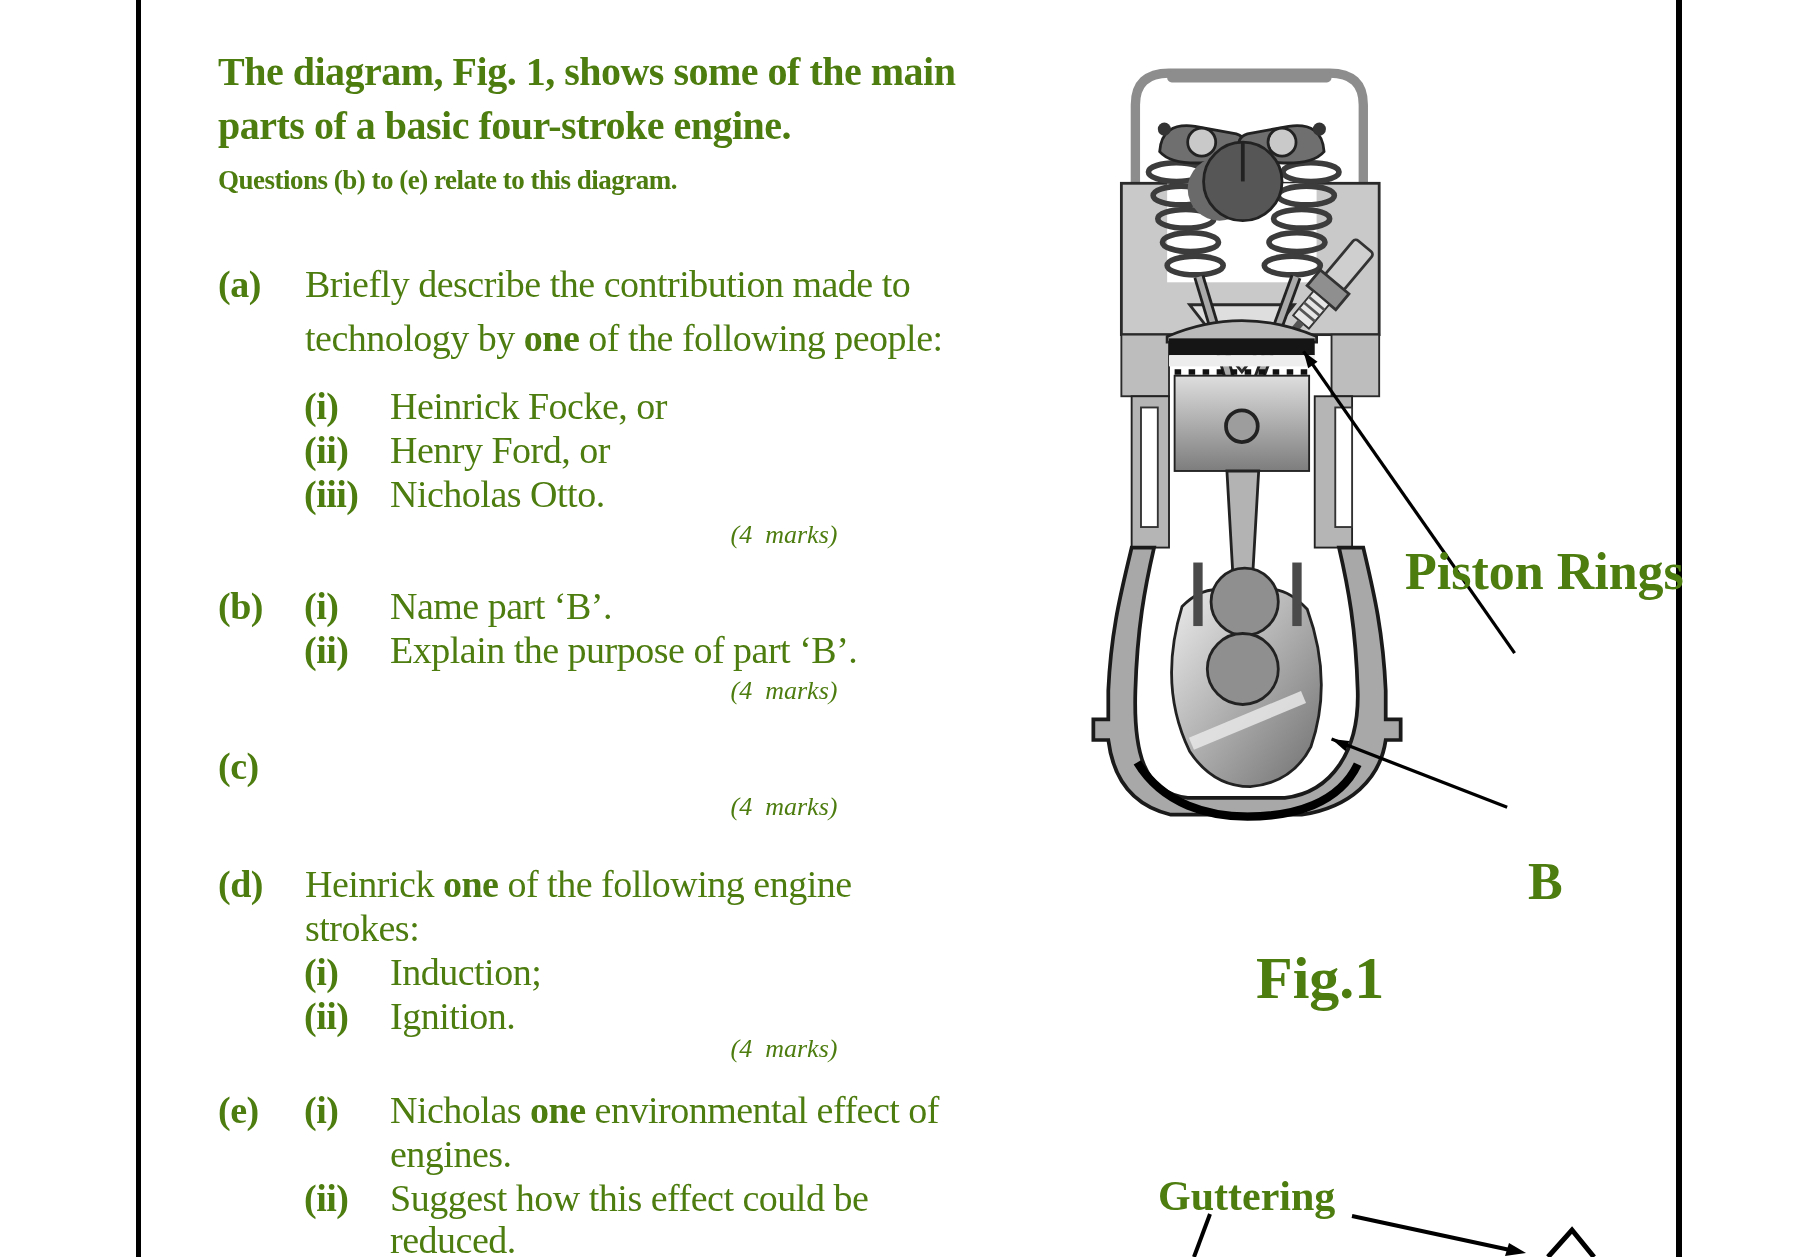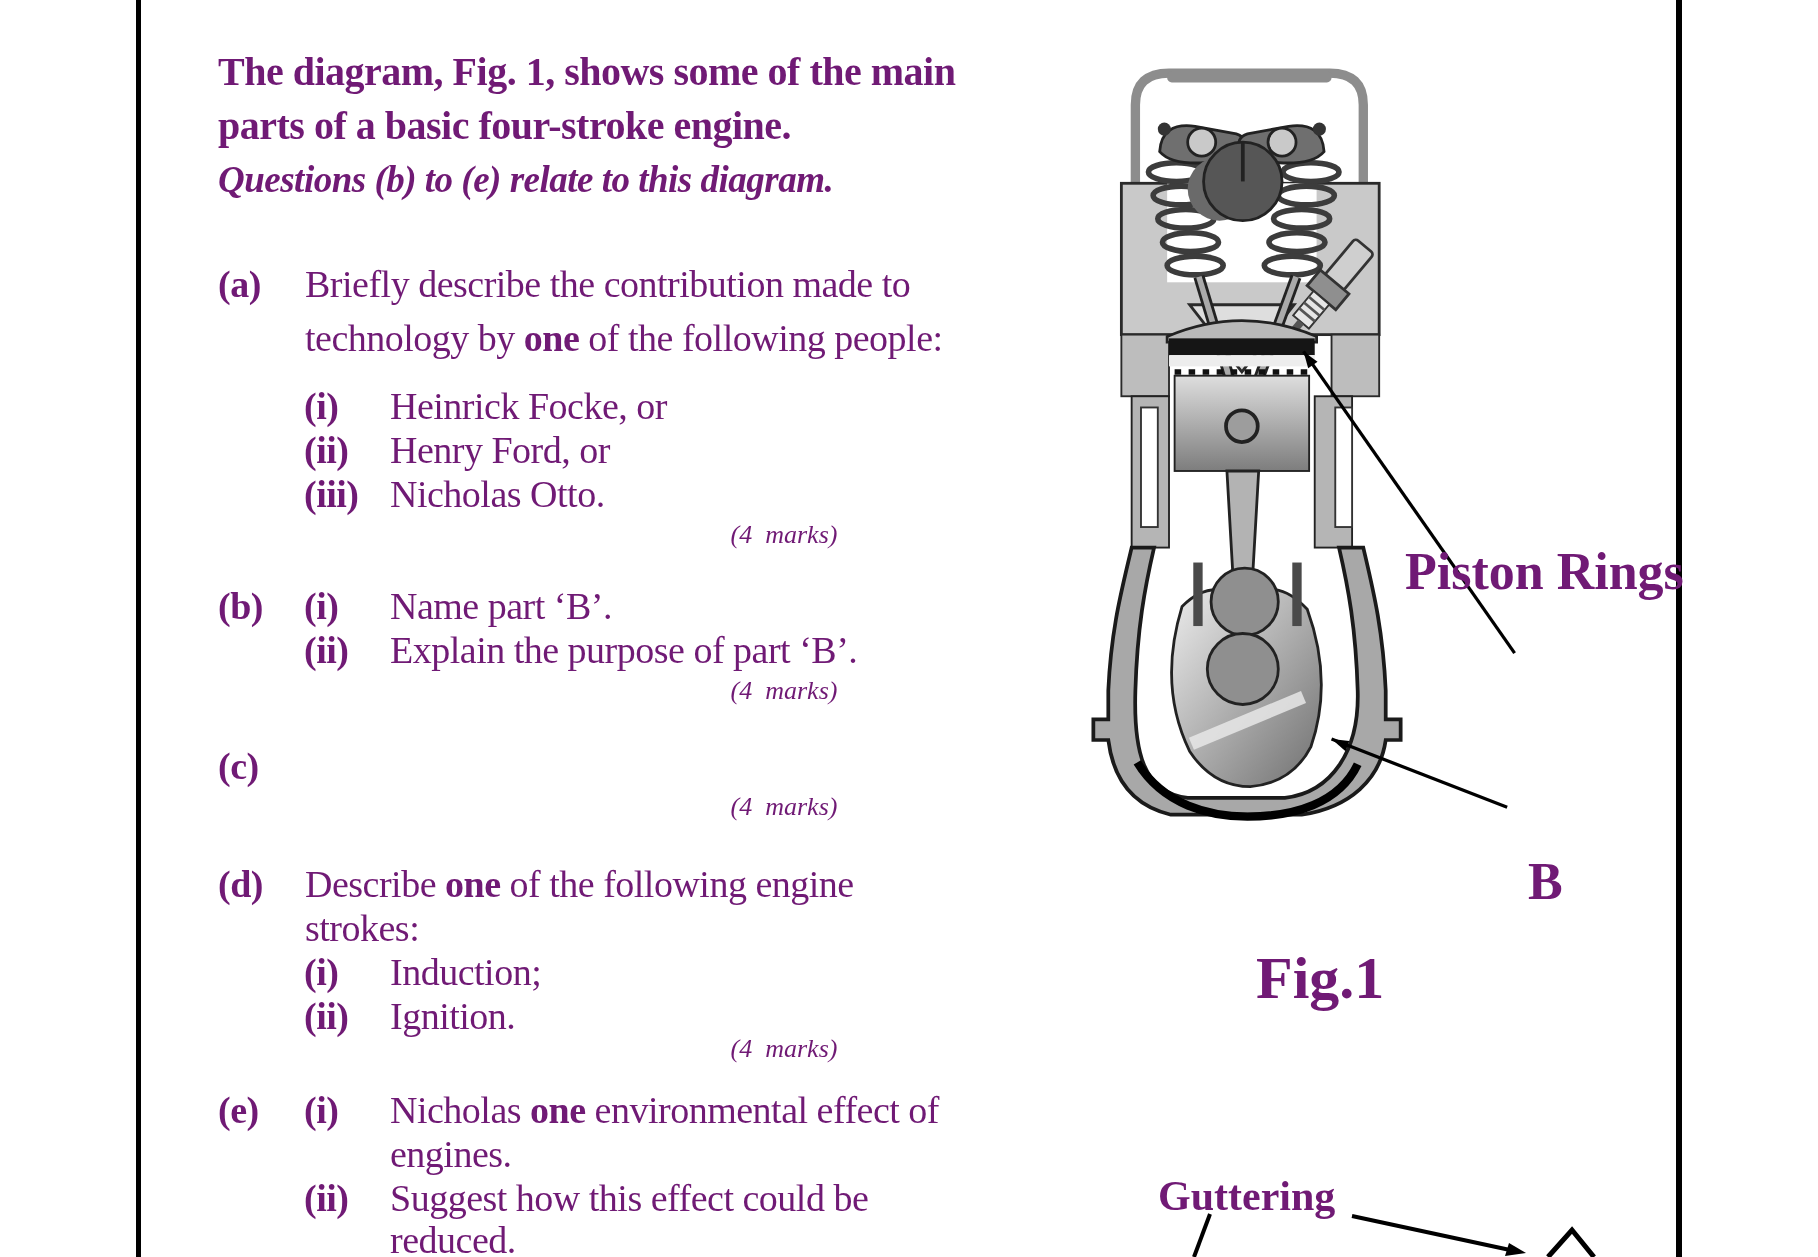--- a/index.html
+++ b/index.html
@@ -1,35 +1,35 @@
 <!DOCTYPE html>
 <html><head>
 <meta charset="utf-8">
 <style>
   html,body{margin:0;padding:0;background:#ffffff;}
   .page{
     position:relative;
     width:1818px;height:1257px;
     background:#ffffff;
     font-family:"Liberation Serif", serif;
-    color:#701a75;
+    color:#4d7c0f;
     overflow:hidden;
   }
   .rule{position:absolute;top:0;bottom:0;background:#000;}
   .rule-left{left:136px;width:5px;}
   .rule-right{left:1676px;width:6px;}
   .t{
     position:absolute;
     font-size:38px;
     line-height:46px;
     letter-spacing:-0.5px;
     white-space:pre;
   }
   .hdr{font-weight:bold;font-size:40px;}
-  .hdr-italic{font-weight:bold;font-style:italic;font-size:37px;}
+  .hdr-italic{font-weight:bold;font-size:27px;}
   .qlabel{font-weight:bold;}
   .rnum{font-weight:bold;}
   .marks{
     position:absolute;
     left:600px;width:368px;
     text-align:center;
     font-style:italic;
     font-size:26px;
     line-height:40px;
     white-space:pre;
@@ -69,21 +69,21 @@
   <div class="t rnum" style="left:304px;top:583px">(i)</div>
   <div class="t" style="left:390px;top:583px">Name part ‘B’.</div>
   <div class="t rnum" style="left:304px;top:627px">(ii)</div>
   <div class="t" style="left:390px;top:627px">Explain the purpose of part ‘B’.</div>
   <div class="marks" style="top:671px">(4  marks)</div>
 
   <div class="t qlabel" style="left:218px;top:743px">(c)</div>
   <div class="marks" style="top:787px">(4  marks)</div>
 
   <div class="t qlabel" style="left:218px;top:861px">(d)</div>
-  <div class="t" style="left:305px;top:861px"><span>Describe </span><b>one</b><span> of the following engine</span></div>
+  <div class="t" style="left:305px;top:861px"><span>Heinrick </span><b>one</b><span> of the following engine</span></div>
   <div class="t" style="left:305px;top:905px">strokes:</div>
   <div class="t rnum" style="left:304px;top:949px">(i)</div>
   <div class="t" style="left:390px;top:949px">Induction;</div>
   <div class="t rnum" style="left:304px;top:993px">(ii)</div>
   <div class="t" style="left:390px;top:993px">Ignition.</div>
   <div class="marks" style="top:1029px">(4  marks)</div>
 
   <div class="t qlabel" style="left:218px;top:1087px">(e)</div>
   <div class="t rnum" style="left:304px;top:1087px">(i)</div>
   <div class="t" style="left:390px;top:1087px"><span>Nicholas </span><b>one</b><span> environmental effect of</span></div>

